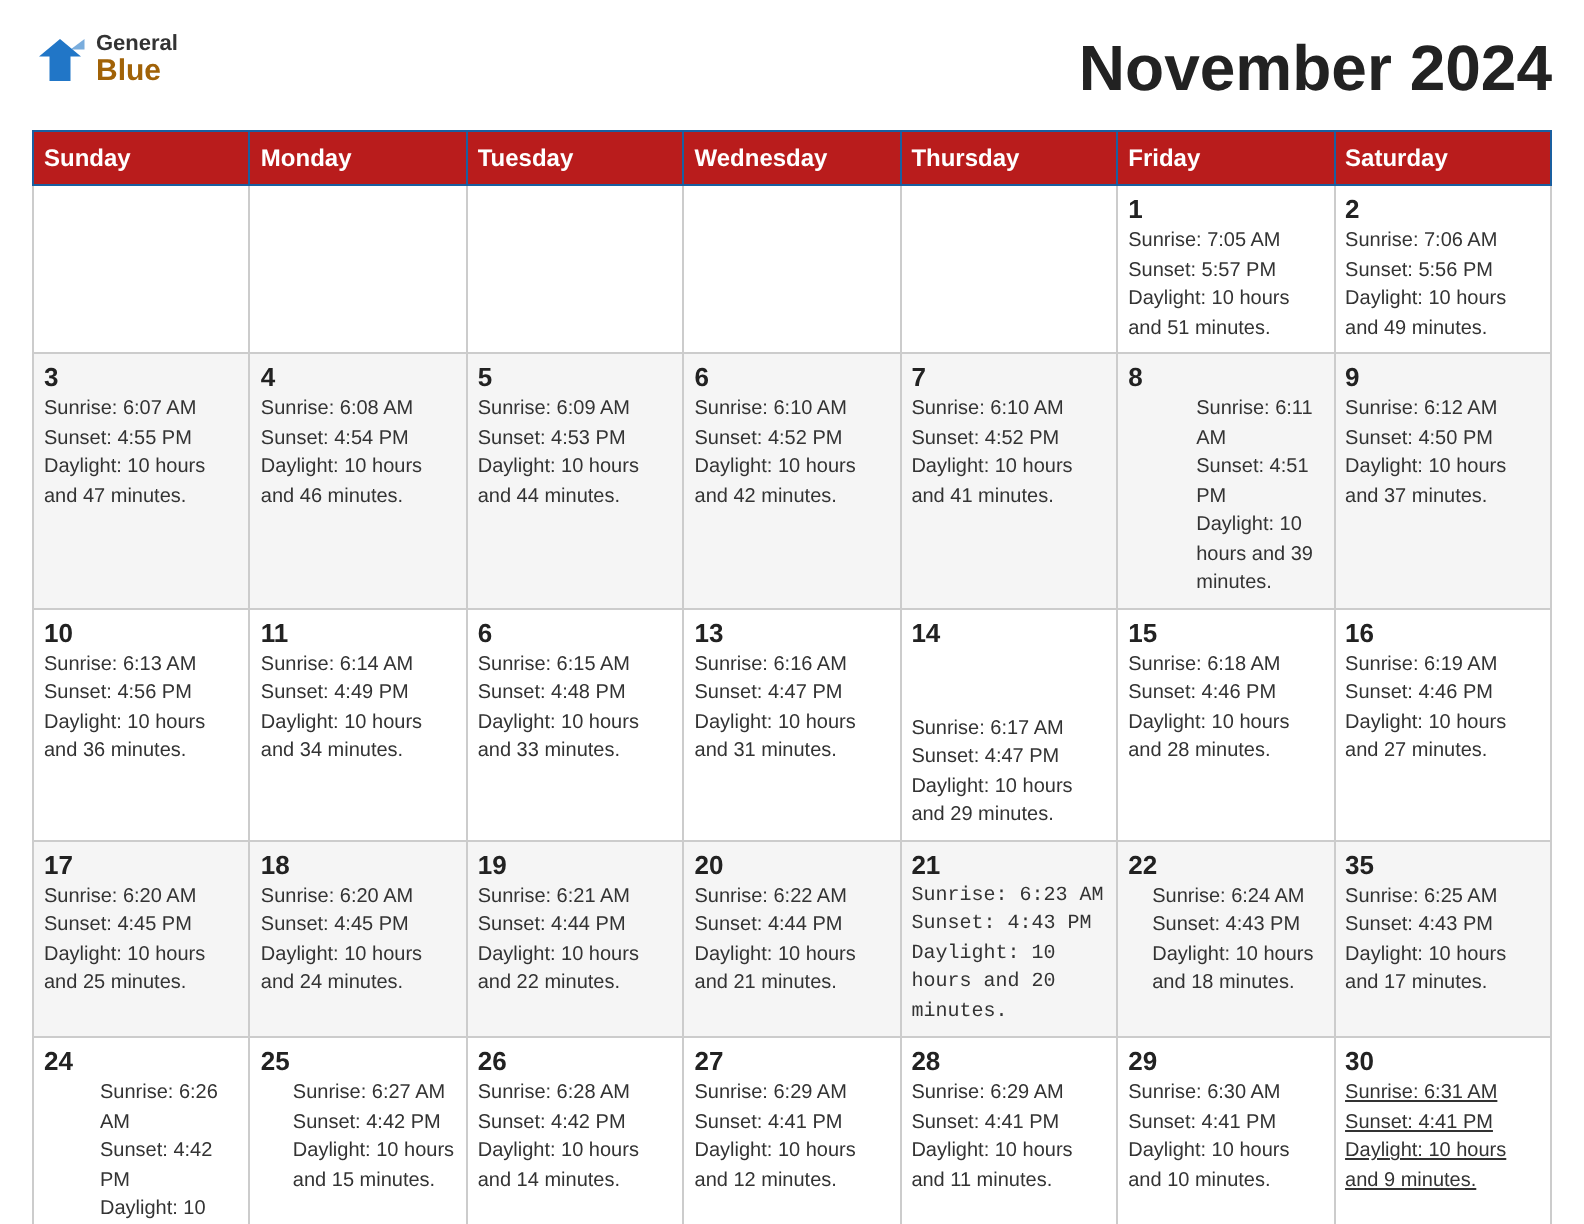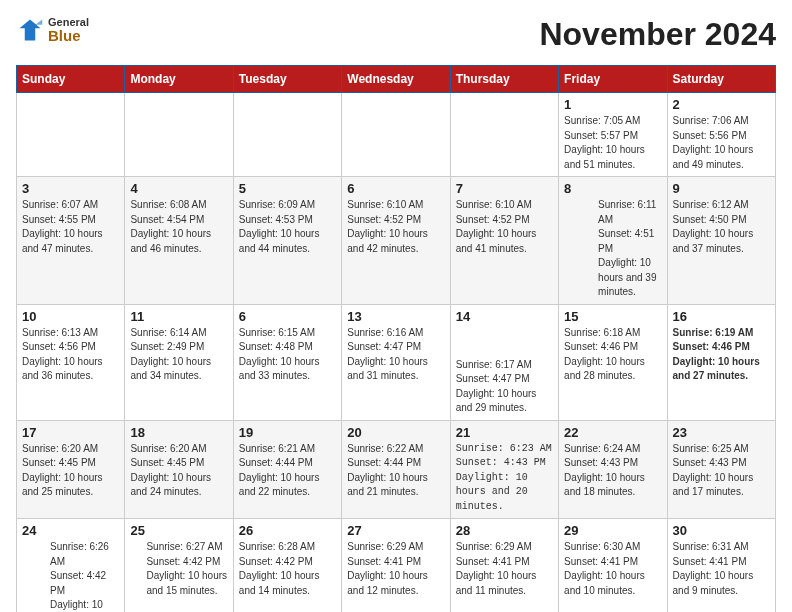--- a/index.html
+++ b/index.html
@@ -189,21 +189,21 @@
       <tr>
         <td>
           <div class="day-number">10</div>
           <div class="day-info" style="white-space: pre-line;">Sunrise: 6:13 AM
 Sunset: 4:56 PM
 Daylight: 10 hours and 36 minutes.</div>
         </td>
         <td>
           <div class="day-number">11</div>
           <div class="day-info" style="white-space: pre-line;">Sunrise: 6:14 AM
-Sunset: 2:49 PM
+Sunset: 4:49 PM
 Daylight: 10 hours and 34 minutes.</div>
         </td>
         <td>
           <div class="day-number">6</div>
           <div class="day-info" style="white-space: pre-line;">Sunrise: 6:15 AM
 Sunset: 4:48 PM
 Daylight: 10 hours and 33 minutes.</div>
         </td>
         <td>
           <div class="day-number">13</div>
@@ -218,21 +218,21 @@
 Daylight: 10 hours and 29 minutes.</div>
         </td>
         <td>
           <div class="day-number">15</div>
           <div class="day-info" style="white-space: pre-line;">Sunrise: 6:18 AM
 Sunset: 4:46 PM
 Daylight: 10 hours and 28 minutes.</div>
         </td>
         <td>
           <div class="day-number">16</div>
-          <div class="day-info" style="white-space: pre-line; font-weight: bold;">Sunrise: 6:19 AM
+          <div class="day-info" style="white-space: pre-line;">Sunrise: 6:19 AM
 Sunset: 4:46 PM
 Daylight: 10 hours and 27 minutes.</div>
         </td>
       </tr>
       <tr>
         <td>
           <div class="day-number">17</div>
           <div class="day-info" style="white-space: pre-line;">Sunrise: 6:20 AM
 Sunset: 4:45 PM
 Daylight: 10 hours and 25 minutes.</div>
@@ -256,26 +256,26 @@
 Daylight: 10 hours and 21 minutes.</div>
         </td>
         <td>
           <div class="day-number">21</div>
           <div class="day-info" style="white-space: pre-line; font-family: Liberation Mono, monospace;">Sunrise: 6:23 AM
 Sunset: 4:43 PM
 Daylight: 10 hours and 20 minutes.</div>
         </td>
         <td>
           <div class="day-number">22</div>
-          <div class="day-info" style="white-space: pre-line;">Sunrise: 6:24 AM
+          <div class="day-info" style="white-space: pre-line; margin-left: 12px;">Sunrise: 6:24 AM
 Sunset: 4:43 PM
 Daylight: 10 hours and 18 minutes.</div>
         </td>
         <td>
-          <div class="day-number">23</div>
+          <div class="day-number">35</div>
           <div class="day-info" style="white-space: pre-line;">Sunrise: 6:25 AM
 Sunset: 4:43 PM
 Daylight: 10 hours and 17 minutes.</div>
         </td>
       </tr>
       <tr>
         <td>
           <div class="day-number">24</div>
           <div class="day-info" style="white-space: pre-line; margin-left: 28px;">Sunrise: 6:26 AM
 Sunset: 4:42 PM
@@ -306,19 +306,19 @@
 Daylight: 10 hours and 11 minutes.</div>
         </td>
         <td>
           <div class="day-number">29</div>
           <div class="day-info" style="white-space: pre-line;">Sunrise: 6:30 AM
 Sunset: 4:41 PM
 Daylight: 10 hours and 10 minutes.</div>
         </td>
         <td>
           <div class="day-number">30</div>
-          <div class="day-info" style="white-space: pre-line;">Sunrise: 6:31 AM
+          <div class="day-info" style="white-space: pre-line; text-decoration: underline;">Sunrise: 6:31 AM
 Sunset: 4:41 PM
 Daylight: 10 hours and 9 minutes.</div>
         </td>
       </tr>
     </tbody>
 </table>
 
 </body></html>

